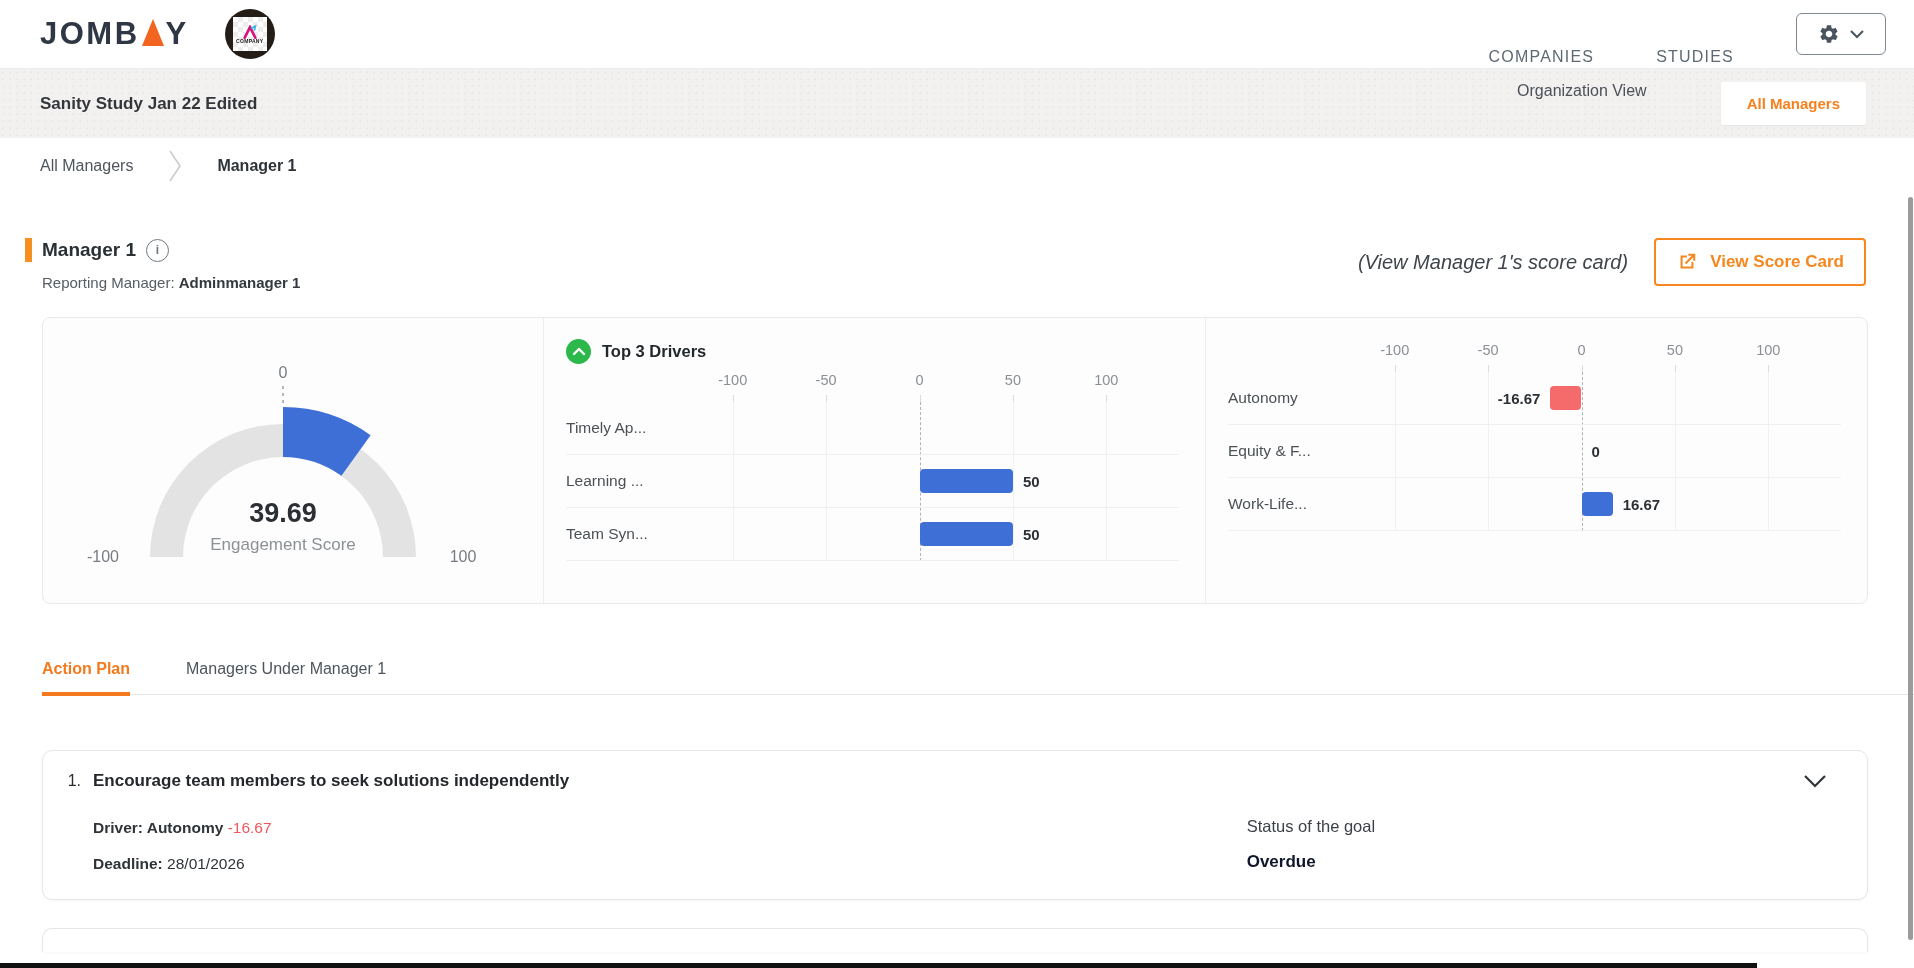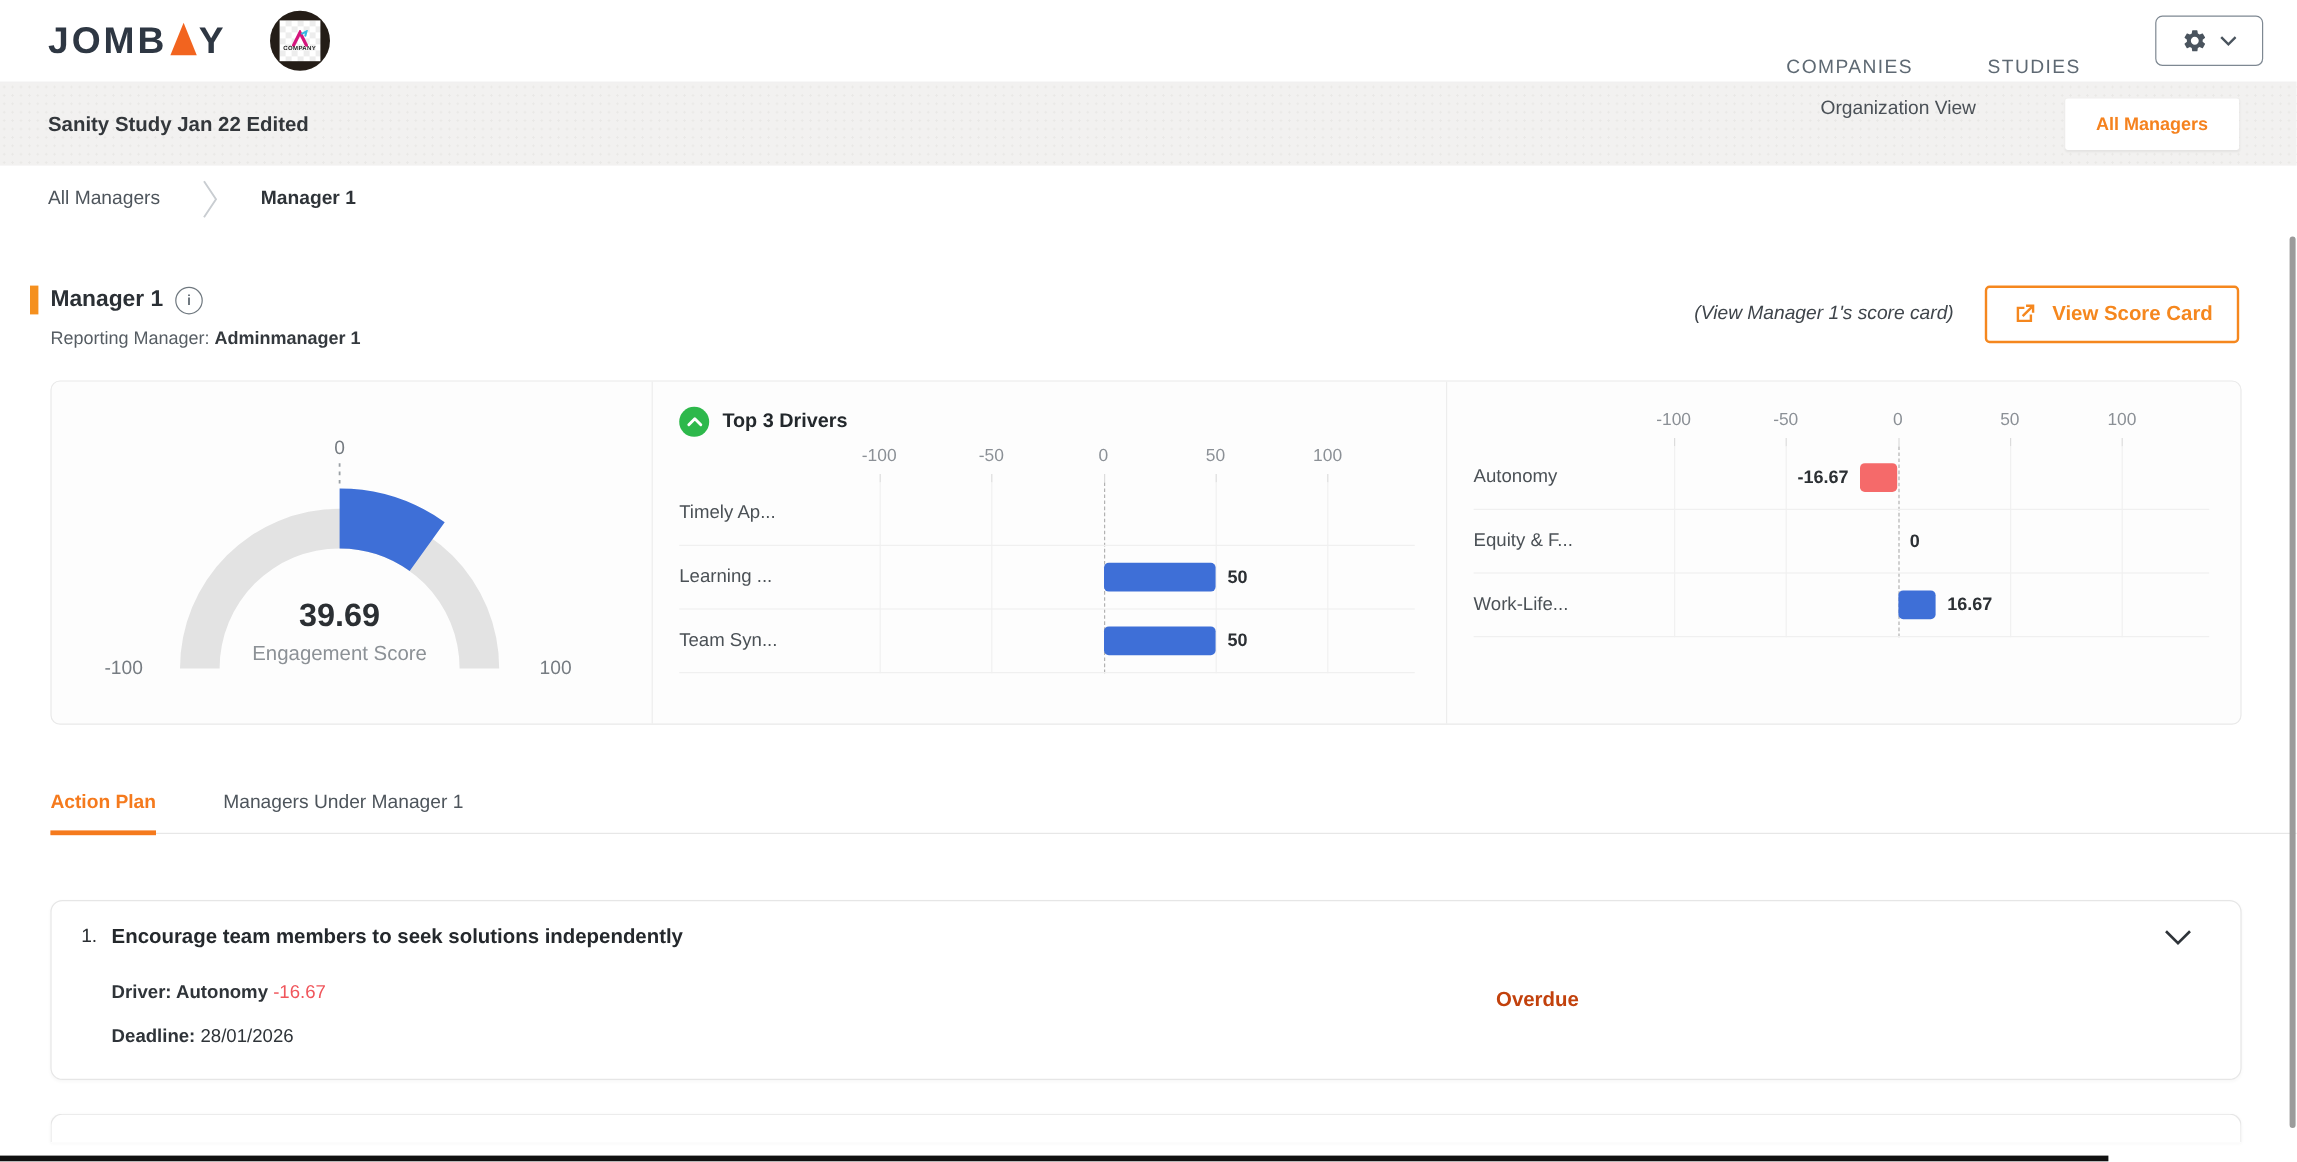--- a/index.html
+++ b/index.html
@@ -32,21 +32,21 @@
   
   .section-head{margin:44px 48px 0 25px;display:flex;align-items:flex-start;}
   .mhead-left{display:flex;flex-direction:column;gap:12px;}
   .mtitle-row{display:flex;align-items:center;gap:10px;}
   .orange-bar{width:7px;height:24px;background:#f5901e;}
   .mname{font-size:19px;font-weight:bold;color:#2b3035;}
   .info-ic{width:21px;height:21px;border:1.5px solid #6f787f;border-radius:50%;display:inline-flex;align-items:center;justify-content:center;font-size:12px;color:#6f787f;font-weight:bold;cursor:pointer;}
   .reporting{font-size:15px;color:#565d63;margin-left:17px;}
   .reporting b{color:#34393e;}
   .mhead-right{margin-left:auto;display:flex;align-items:center;gap:26px;}
-  .scorecard-hint{font-size:16px;font-style:italic;color:#3f454b;}
+  .scorecard-hint{font-size:20px;font-style:italic;color:#3f454b;}
   .scorecard-btn{display:flex;align-items:center;gap:12px;border:2px solid #f5871e;border-radius:4px;background:#fff;padding:11px 20px;font-size:17px;font-weight:bold;color:#f5871e;cursor:pointer;font-family:inherit;}
   
   .panel{margin:26px 46px 0 42px;height:285px;border:1px solid #e9e9e9;border-radius:8px;background:#fdfdfd;display:flex;}
   .gauge-sec{width:500px;flex:none;display:flex;align-items:flex-start;justify-content:center;padding-top:24px;}
   .chart-sec{flex:1;border-left:1px solid #ededed;padding:18px 26px 0 22px;}
   .chart-head{display:flex;align-items:center;gap:11px;height:30px;}
   .badge{width:25px;height:25px;border-radius:50%;display:flex;align-items:center;justify-content:center;}
   .badge.up{background:#2db84b;}
   .badge.down{background:#c90d33;}
   .chart-title{font-size:16.5px;font-weight:bold;color:#23282c;}
@@ -79,21 +79,21 @@
   .card-num{width:24px;text-align:right;font-size:16px;color:#2a2e32;flex:none;}
   .card-title{margin-left:12px;font-size:17px;font-weight:bold;color:#24282c;}
   .card-chevron{margin-left:auto;cursor:pointer;display:flex;align-items:center;padding-right:14px;}
   .card-detail{display:flex;margin-top:16px;margin-left:36px;}
   .detail-left{flex:1;}
   .kv{font-size:15.5px;color:#2f3439;margin-top:12px;}
   .kv b{color:#2f3439;}
   .kv .redval{color:#f0565c;font-weight:normal;}
   .detail-right{width:34%;}
   .status-label{font-size:16.5px;color:#3c4248;margin-top:10px;}
-  .status-val{font-size:17px;font-weight:bold;color:#c2410c;margin-top:16px;}
+  .status-val{font-size:17px;font-weight:bold;color:#0f172a;margin-top:16px;}
   .card.partial{height:23px;border-bottom:none;border-radius:10px 10px 0 0;margin-top:28px;}
   
   .bottom-strip{position:absolute;left:0;bottom:0;width:1757px;height:5px;background:#111;}
   .vscroll{position:absolute;right:1px;top:197px;width:5px;height:743px;background:#9b9b9b;border-radius:3px;cursor:pointer;}
 </style>
 </head>
 <body>
 
 <div class="topbar">
   <div class="brand">
@@ -294,20 +294,21 @@
           <polyline points="2,2 12,12 22,2" fill="none" stroke="#2f3439" stroke-width="2.2"></polyline>
         </svg>
     </span>
   </div>
   <div class="card-detail">
     <div class="detail-left">
       <div class="kv"><b>Driver: Autonomy</b> <span class="redval">-16.67</span></div>
       <div class="kv" style="margin-top:18px;"><b>Deadline:</b> <span>28/01/2026</span></div>
     </div>
     <div class="detail-right">
+      <div class="status-label">Status of the goal</div>
       <div class="status-val">Overdue</div>
     </div>
   </div>
 </div>
 
 <div class="card partial"></div>
 
 <div class="bottom-strip"></div>
 <div class="vscroll"></div>
 

